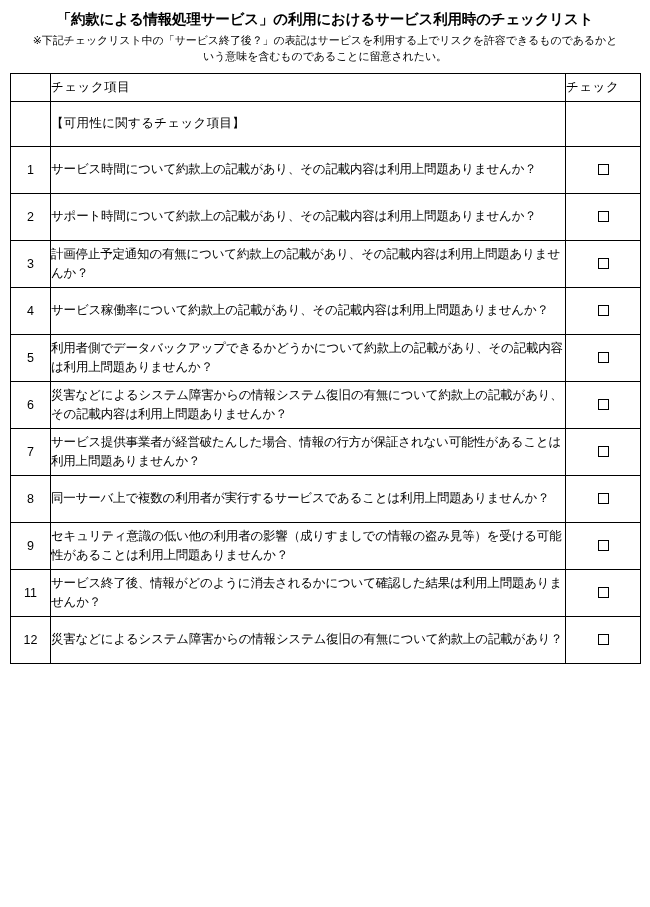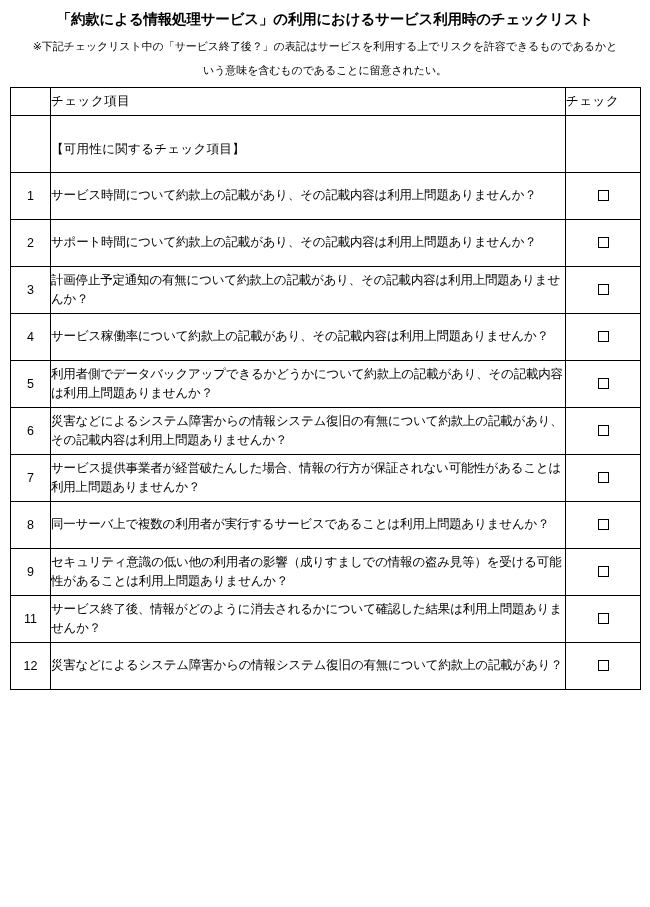--- a/index.html
+++ b/index.html
@@ -20,33 +20,32 @@
     box-sizing: border-box;
     padding: 8px 10px 0 10px;
     position: relative;
   }
   .doc-title {
     text-align: center;
     font-size: 14.5px;
     font-weight: bold;
     letter-spacing: -0.2px;
     line-height: 1.3;
-    margin: 2px 0 10px 0;
+    margin: 2px 0 4px 0;
   }
   .doc-note {
     font-size: 11px;
     line-height: 1.45;
     text-align: center;
     margin: 0 8px 8px 8px;
     letter-spacing: -0.1px;
   }
   .doc-note .note-line2 {
     display: block;
     text-align: center;
-    margin-top: 8px;
   }
   table.checklist {
     border-collapse: collapse;
     width: 630px;
     margin: 0 auto;
     table-layout: fixed;
   }
   table.checklist td, table.checklist th {
     border: 1px solid #000000;
     vertical-align: middle;
@@ -84,21 +83,21 @@
   .checkbox {
     display: inline-block;
     width: 11px;
     height: 11px;
     border: 1px solid #000000;
     box-sizing: border-box;
     background: #ffffff;
   }
   tr.section-row td.item {
     font-size: 12.5px;
-    padding-top: 20px;
+    padding-top: 8px;
     padding-bottom: 8px;
   }
   tr.row-2line td.item { height: 46px; }
   tr.row-1line td.item { height: 28px; }
 </style>
 </head>
 <body>
 
 <div class="page">
 

